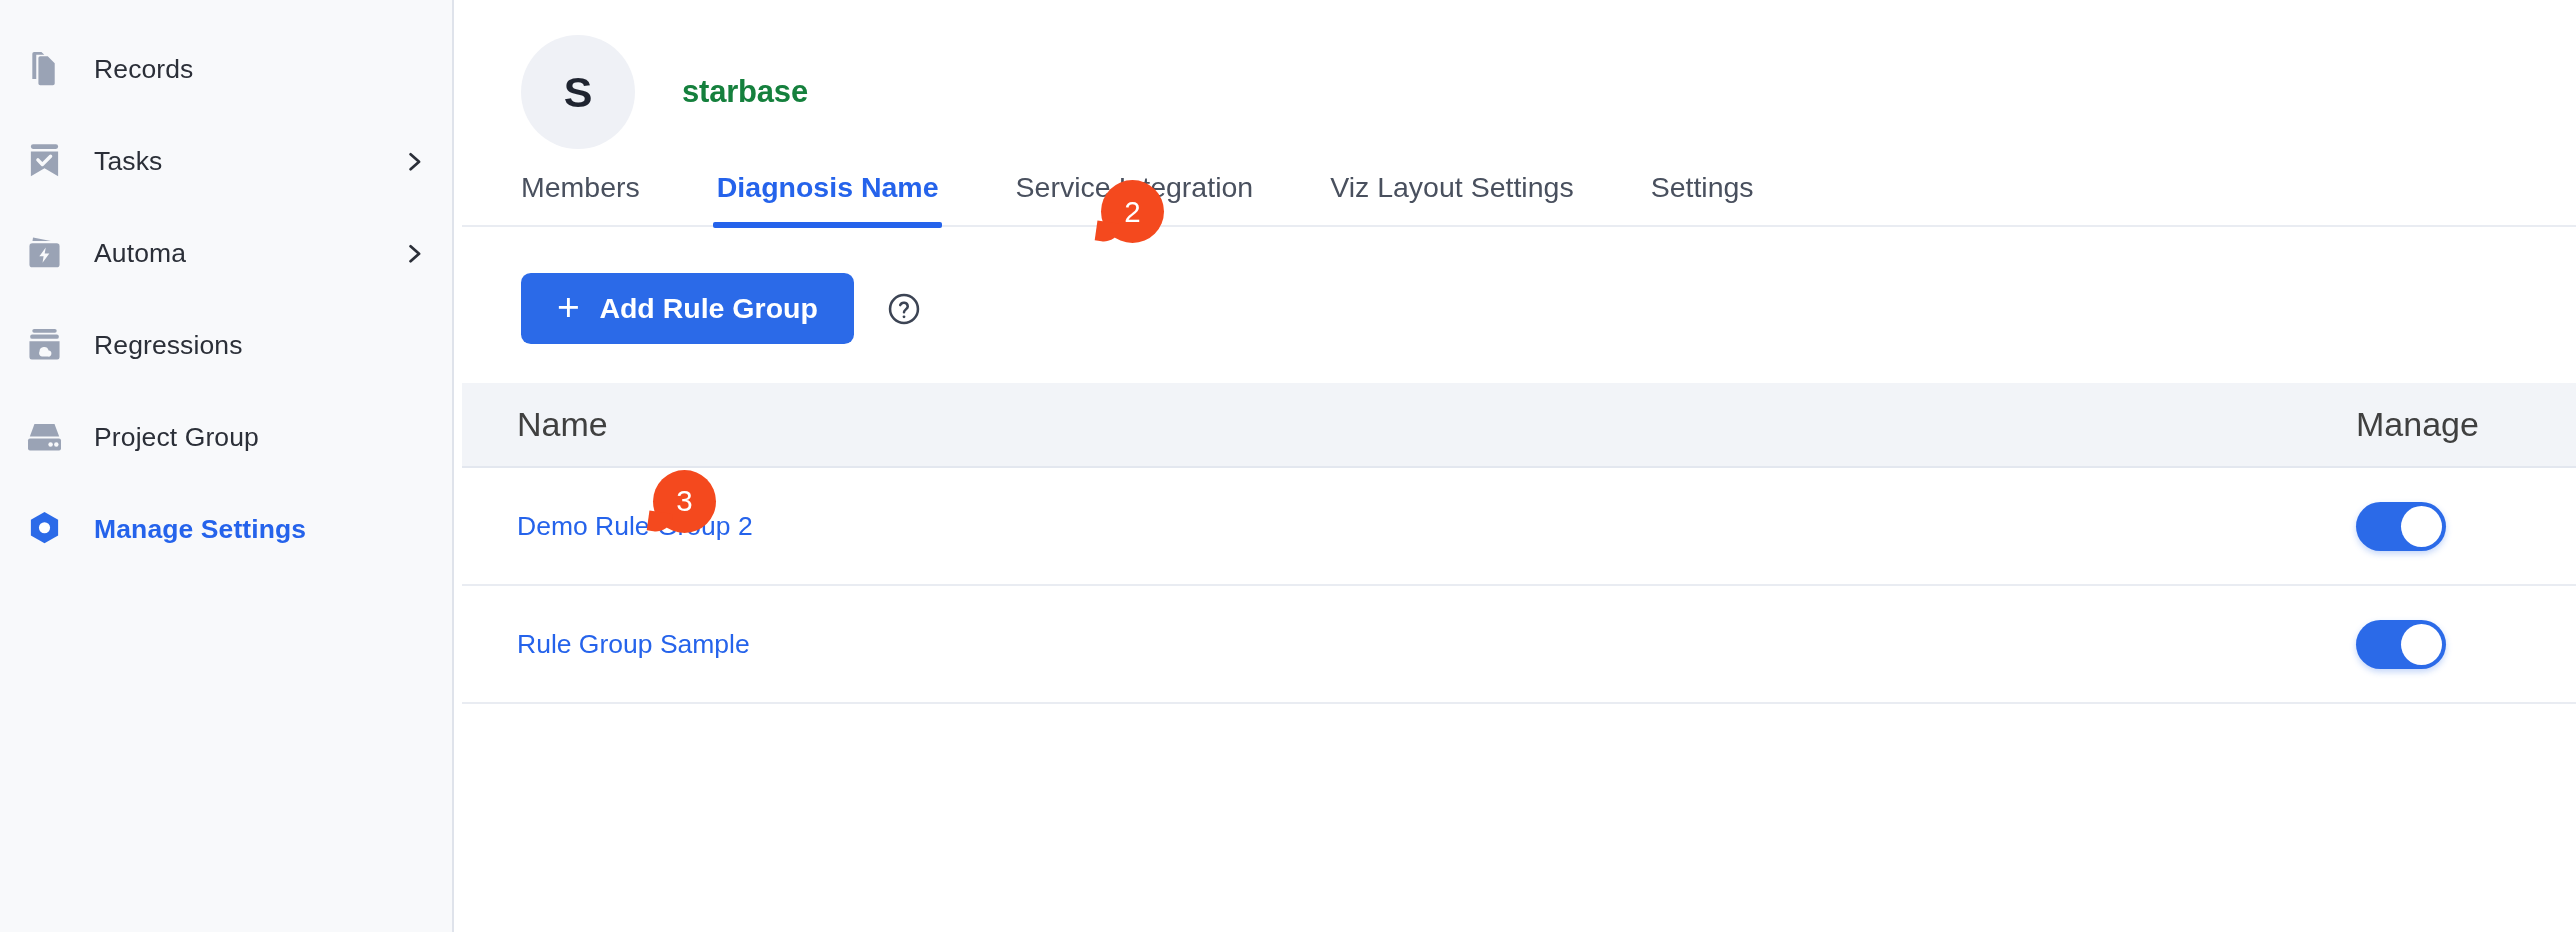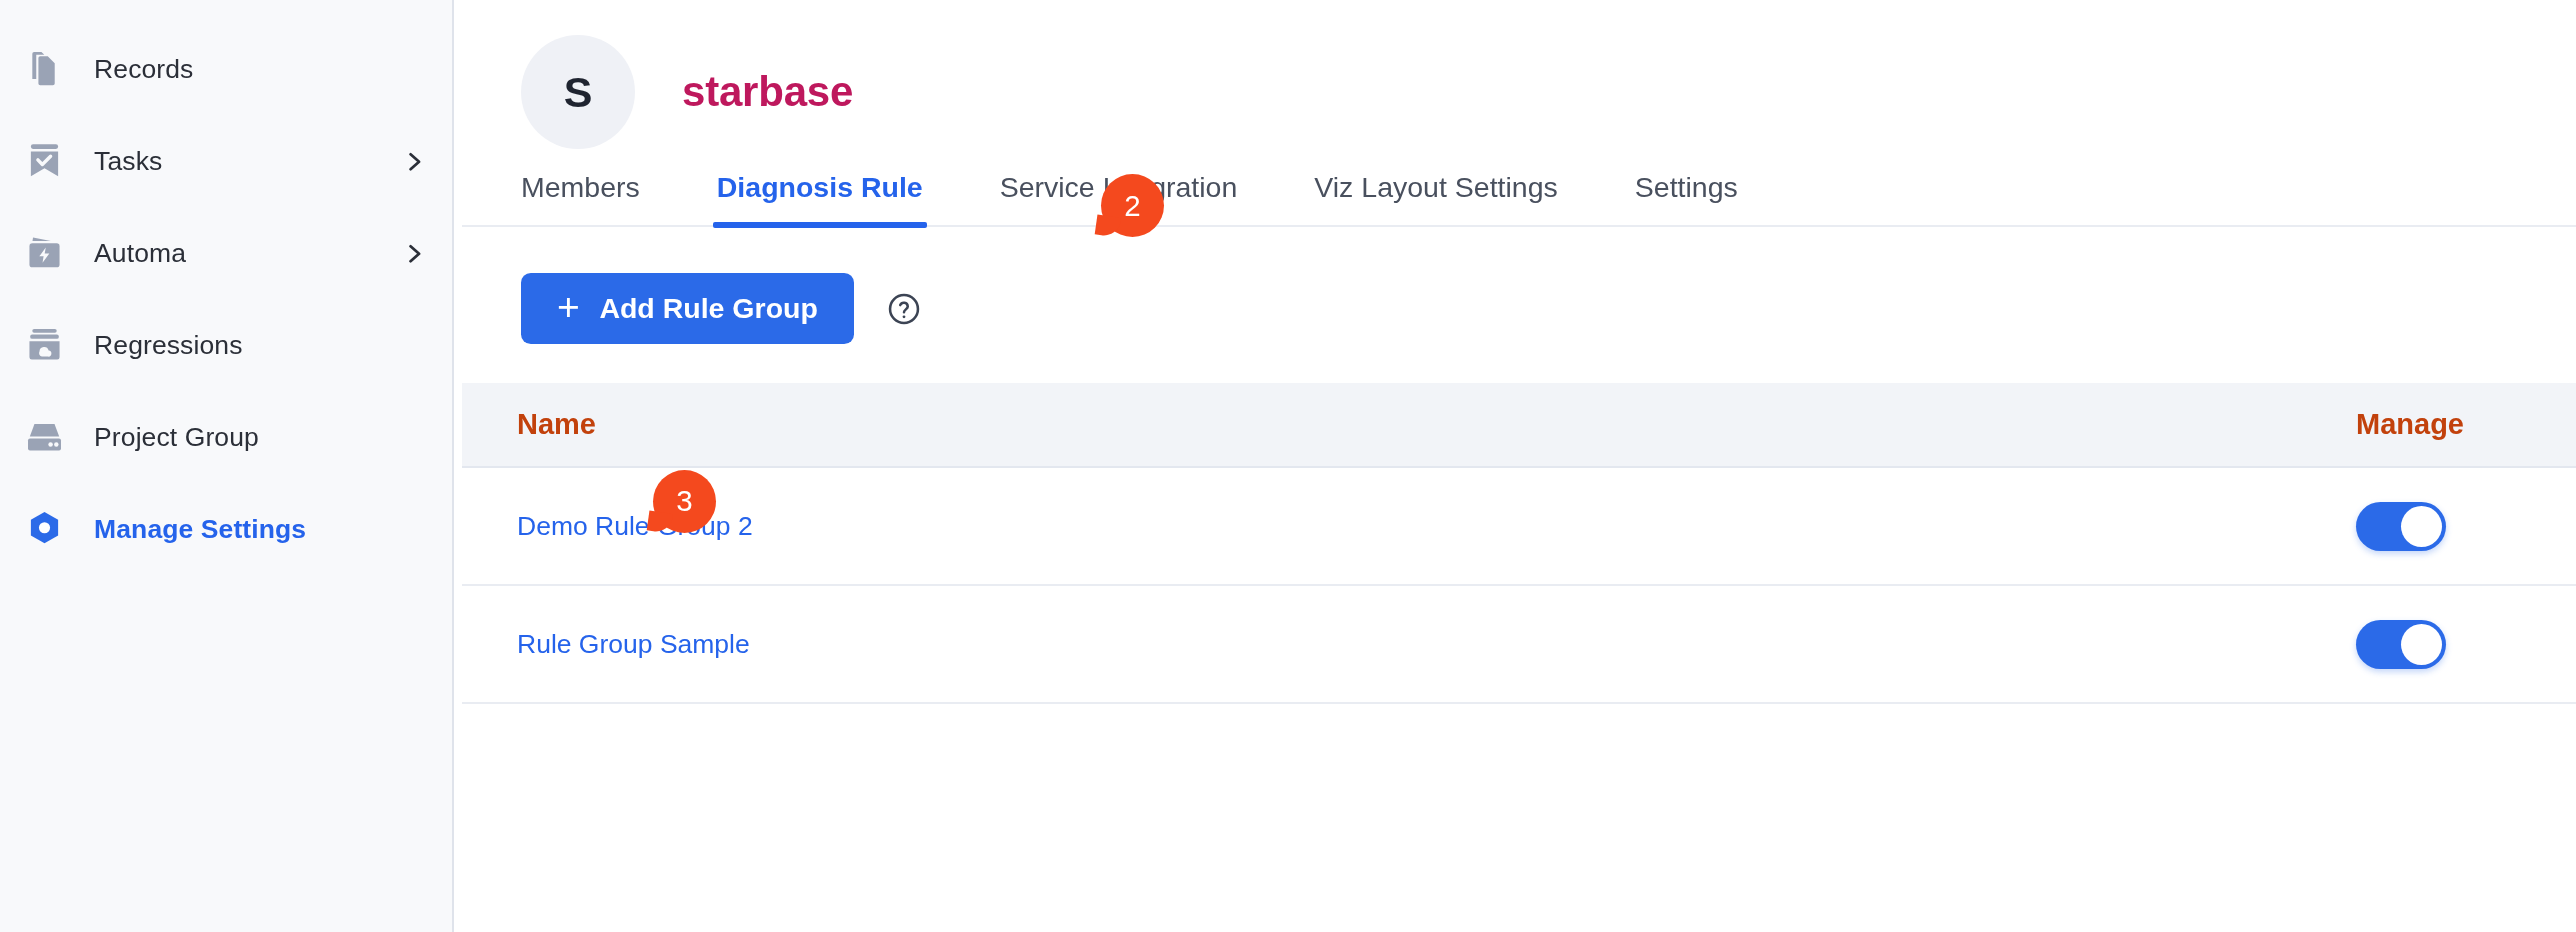--- a/index.html
+++ b/index.html
@@ -97,23 +97,23 @@
     justify-content: center;
     flex: 0 0 114px;
   }
   .avatar-letter {
     font-size: 43px;
     font-weight: bold;
     color: #1f2430;
   }
 
   .org-name {
-    font-size: 42px;
+    font-size: 31px;
     font-weight: bold;
-    color: #be185d;
+    color: #15803d;
     margin-left: 47px;
     letter-spacing: -0.2px;
   }
 
   
   .tabs-wrap {
     position: relative;
     margin-top: 21.6px;
     border-bottom: 2.9px solid #e9ecf2;
     padding-left: 59px;
@@ -203,23 +203,22 @@
   .col-name {
     flex: 1 1 auto;
     padding-left: 55px;
     position: relative;
   }
   .col-status {
     flex: 0 0 295px;
     padding-left: 75px;
   }
   .th {
-    font-size: 29px;
-    color: #c2410c;
-    font-weight: bold;
+    font-size: 34px;
+    color: #404040;
   }
   .cell-link {
     font-size: 26.5px;
     color: #2563eb;
     cursor: pointer;
     display: inline-block;
   }
 
   
   .toggle {
@@ -368,21 +367,21 @@
       <div style="position:relative;">
         <h1 class="org-name">starbase</h1>
         <span class="badge badge-2">
           <span>2</span>
         </span>
       </div>
     </div>
 
     <div class="tabs-wrap">
       <div class="tab">Members</div>
-      <div class="tab active">Diagnosis Rule</div>
+      <div class="tab active">Diagnosis Name</div>
       <div class="tab">Service Integration</div>
       <div class="tab">Viz Layout Settings</div>
       <div class="tab">Settings</div>
     </div>
 
     <div class="toolbar">
       <button class="btn-primary">
         <span class="btn-plus">+</span>
         <span>Add Rule Group</span>
       </button>

